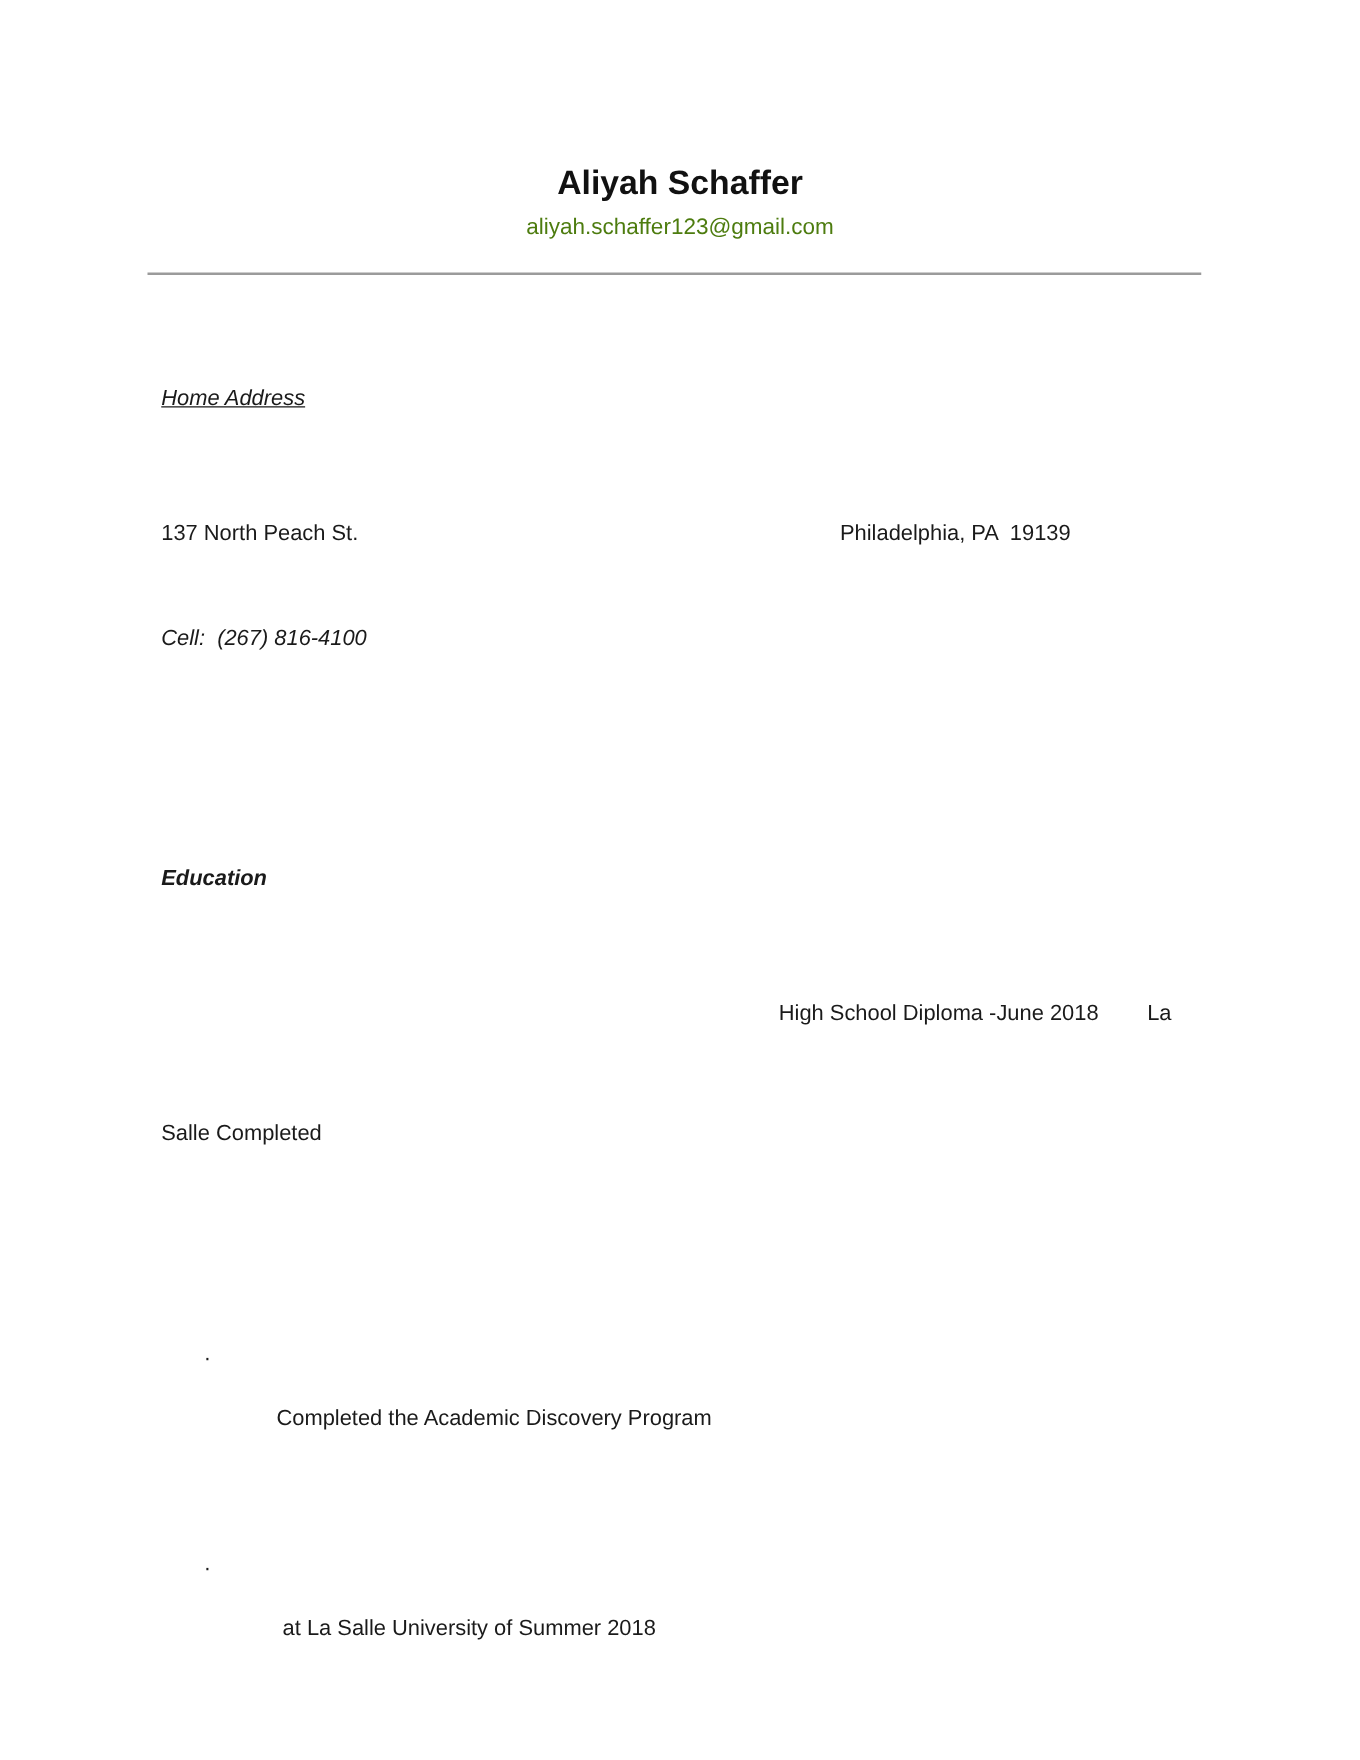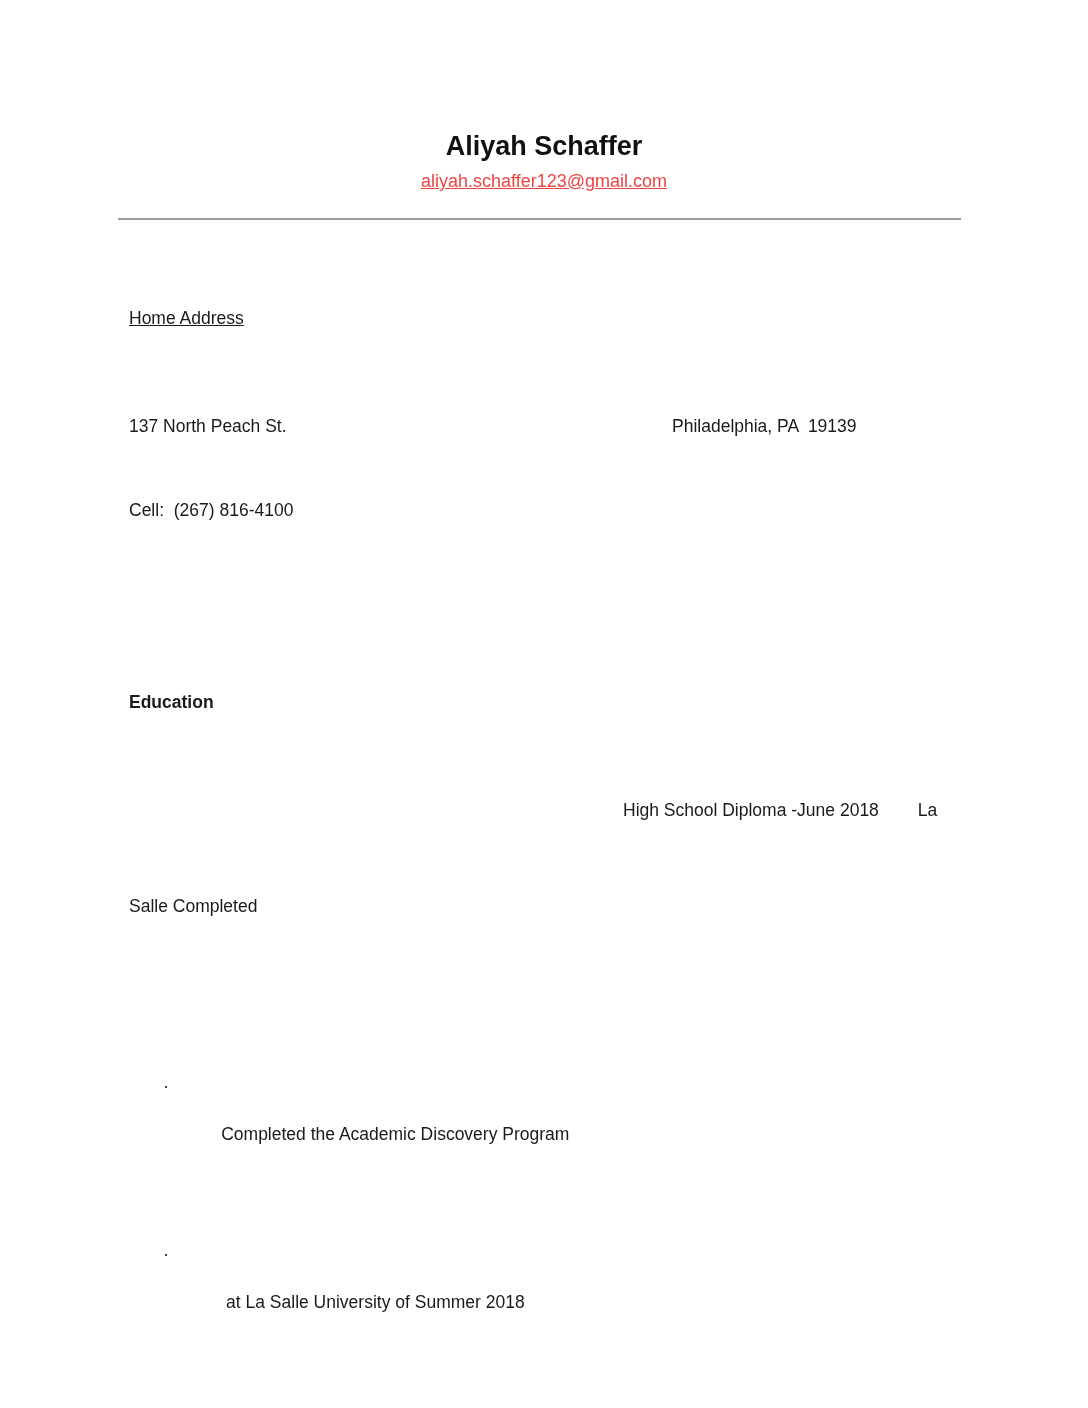--- a/index.html
+++ b/index.html
@@ -22,39 +22,38 @@
     color:#111111;
   }
   .email-line{
     position:absolute;
     top:168px;left:0;width:100%;
     text-align:center;
     font-size:18px;
     line-height:26px;
   }
   .email-link{
-    color:#ef4444;
-    text-decoration:underline;
+    color:#4d7c0f;
     cursor:pointer;
   }
   .rule{
     position:absolute;
     top:218px;left:118px;
     width:843px;height:2px;
     background:#9b9b9b;
   }
   .content{
     position:absolute;
     top:234px;left:129px;
     width:833px;
     font-size:17.5px;
     line-height:24px;
     white-space:pre-wrap;
   }
-  .line{min-height:24px;}
+  .line{min-height:24px;font-style:italic;}
   .sp{height:24px;}
   .row{position:relative;height:24px;}
   .col{position:absolute;top:12px;white-space:pre;text-align:right;}
   .u{text-decoration:underline;}
   .b{font-weight:700;}
   .bullet{position:relative;padding-left:63px;}
   .marker{position:absolute;left:34px;top:0;}
 </style>
 </head>
 <body>

